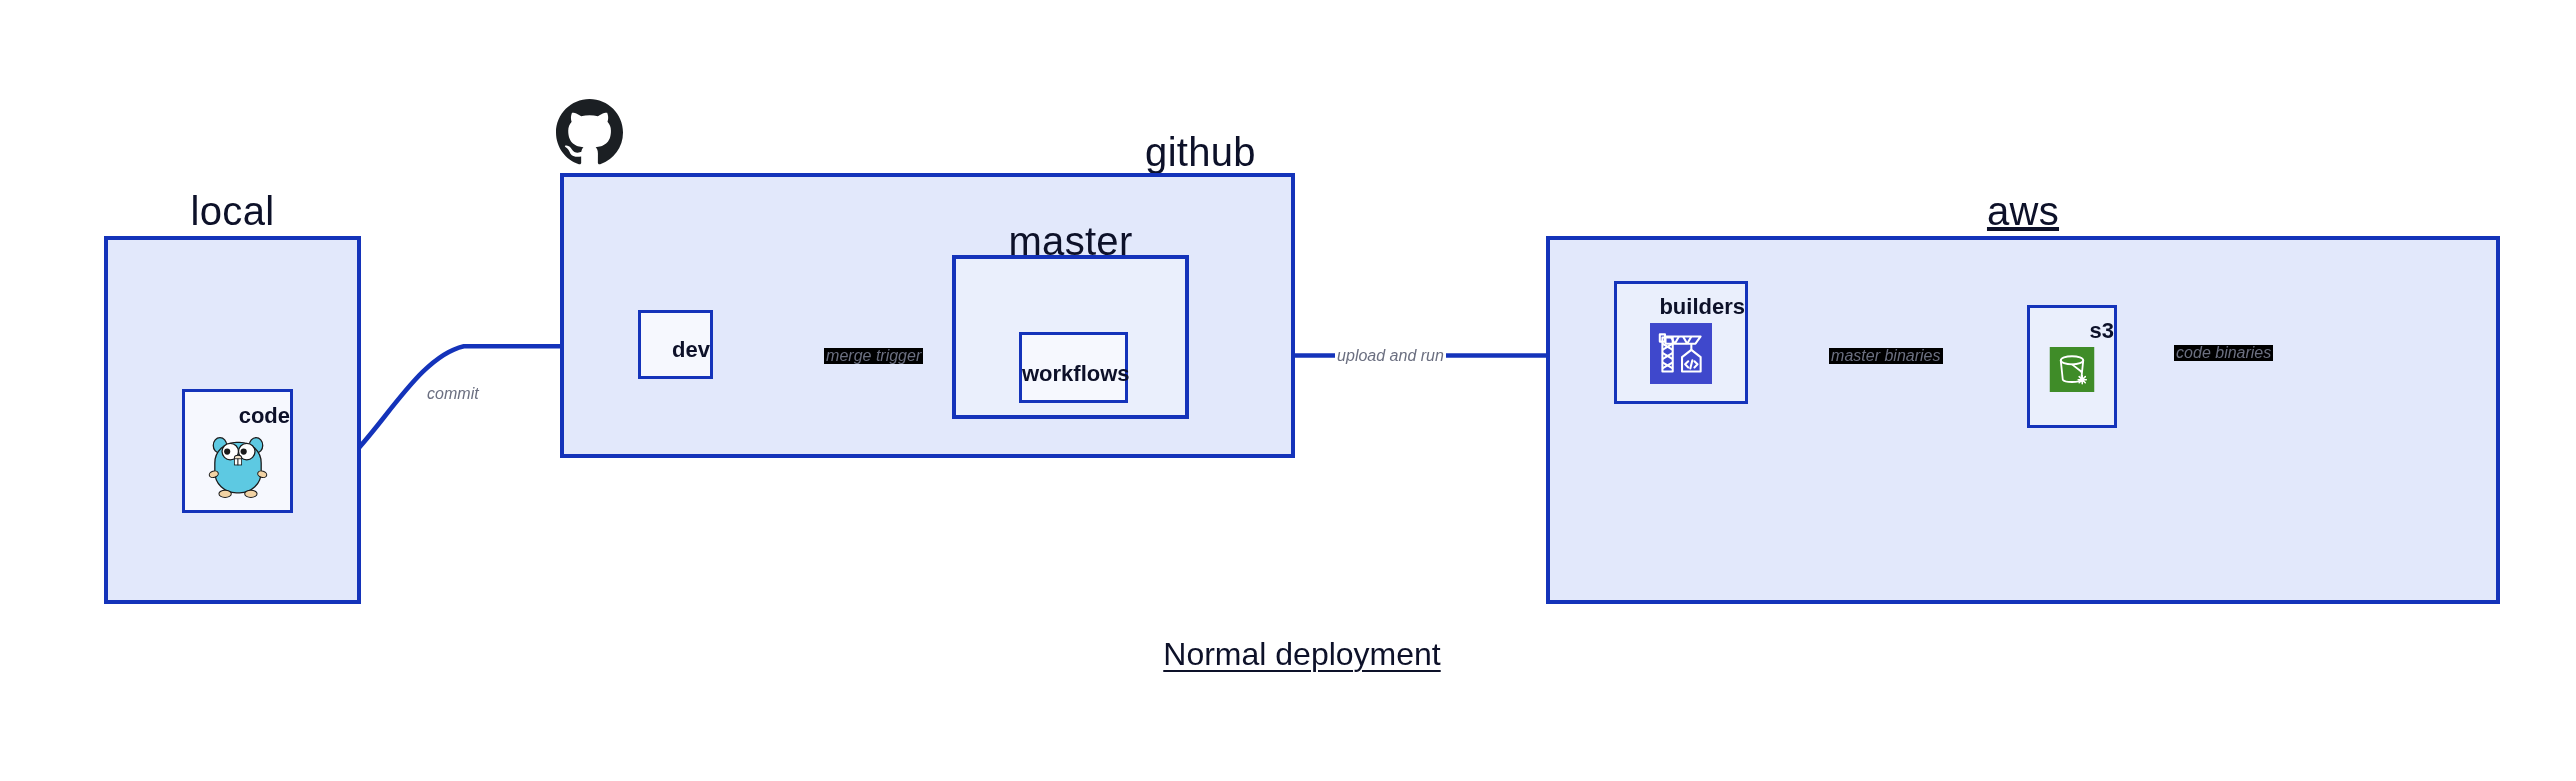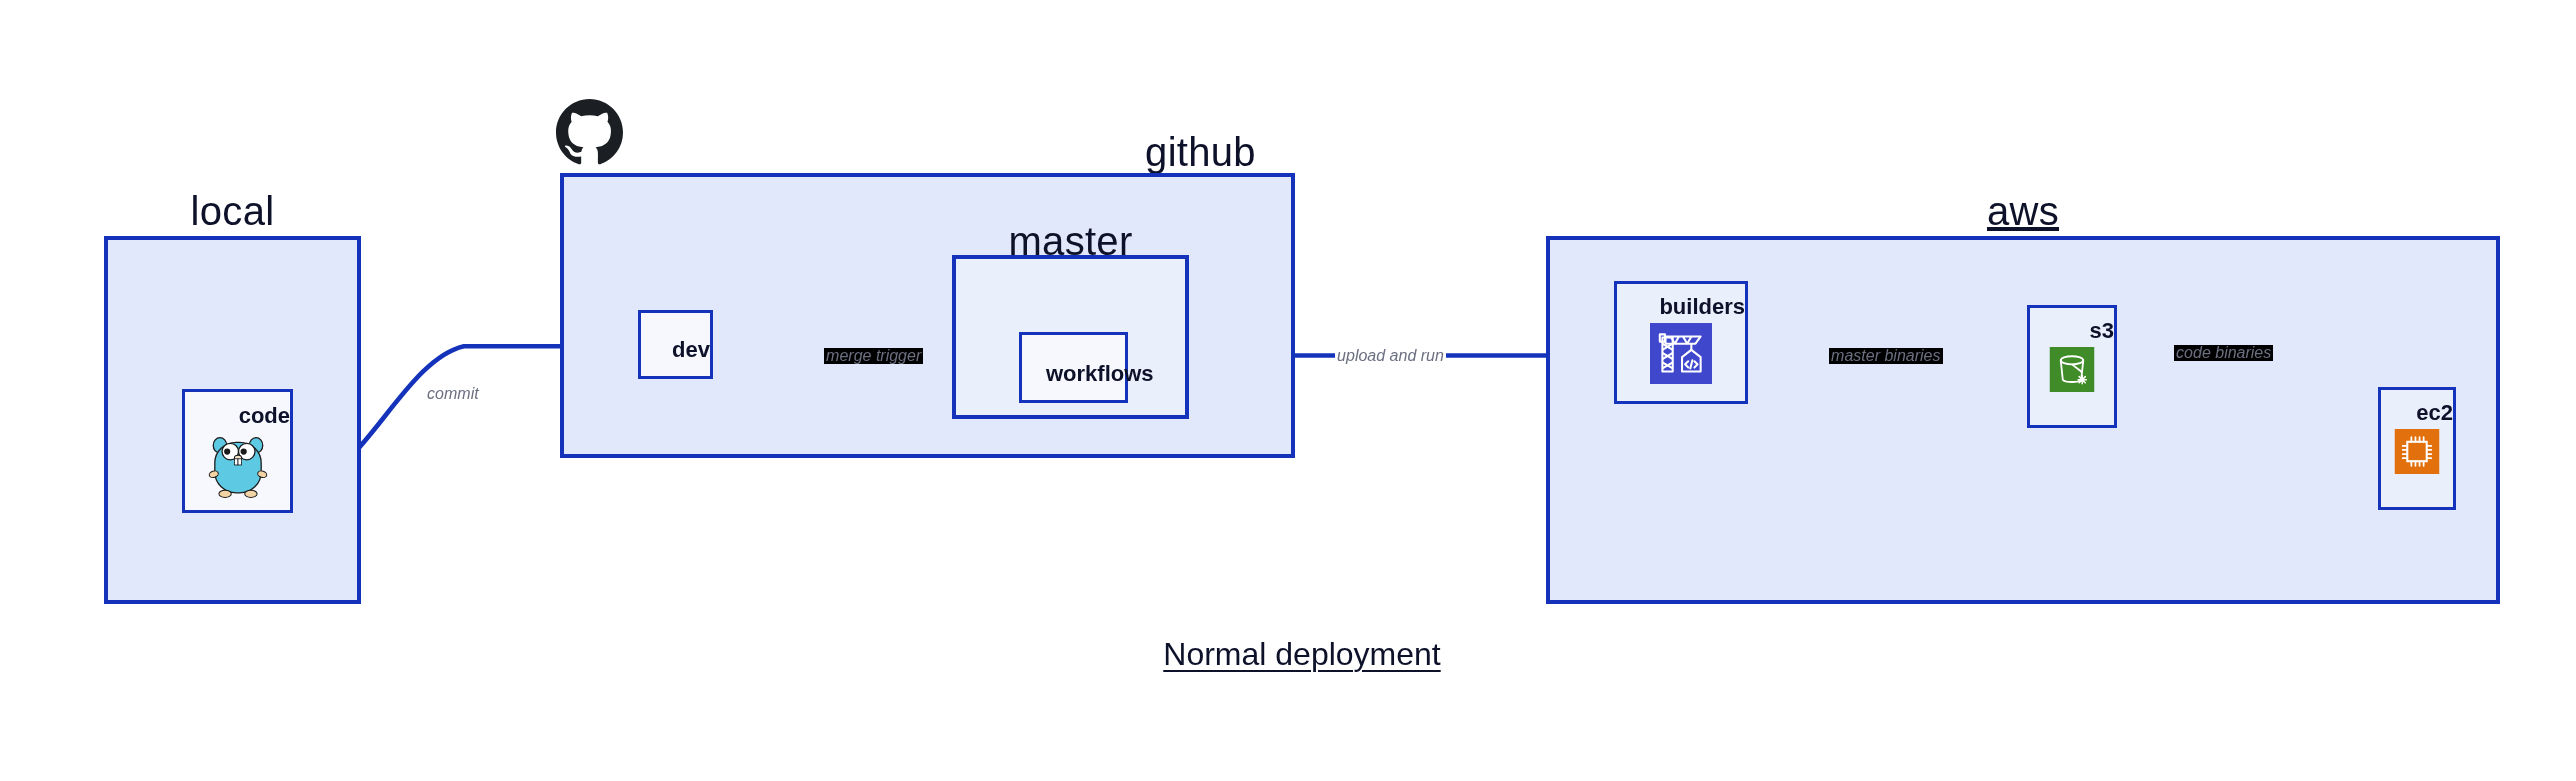--- a/index.html
+++ b/index.html
@@ -184,21 +184,21 @@
   <div class="group" style="left:560px; top:173px; width:735px; height:285px;">
 
     <div class="node node-inner-white" style="left:74px; top:133px; width:75px; height:69px;">
       <div class="node-label" style="top:26px;">dev</div>
     </div>
 
     <div class="group-label" style="left:388px; top:44px; width:237px; text-align:center;">master</div>
 
     <div class="group" style="left:388px; top:78px; width:237px; height:164px; background:#eaeffc;">
       <div class="node node-inner-white" style="left:63px; top:73px; width:109px; height:71px;">
-        <div class="node-label" style="top:28px;padding-left:24px;">workflows</div>
+        <div class="node-label" style="top:28px;">workflows</div>
       </div>
     </div>
   </div>
 
   <div class="group-label" style="left:1546px; top:191px; width:954px; text-align:center;text-decoration:underline;">aws</div>
 
   <div class="group" style="left:1546px; top:236px; width:954px; height:368px;">
 
     <div class="node" style="left:64px; top:41px; width:134px; height:123px;">
       <div class="node-label" style="top:12.4px;">builders</div>
@@ -240,35 +240,20 @@
             <path d="M44 34 L62 48"></path>
             <path d="M58 44 L64 46 L62 52 Z" fill="#ffffff" stroke="none"></path>
           </g>
           <g stroke="#ffffff" stroke-width="3" stroke-linecap="round">
             <path d="M64 56 L64 72 M56 64 L72 64 M58 58 L70 70 M70 58 L58 70"></path>
           </g>
         </svg>
       </span>
     </div>
 
-    <div class="node" style="left:828px; top:147px; width:78px; height:123px;">
-      <div class="node-label" style="top:12.4px;">ec2</div>
-      <span class="node-icon" style="top:39px; width:45px; height:45px;">
-        <svg viewBox="0 0 88 88" width="45" height="45" xmlns="http://www.w3.org/2000/svg">
-          <rect x="0" y="0" width="88" height="88" fill="#e2700d"></rect>
-          <rect x="25" y="25" width="38" height="38" fill="none" stroke="#ffffff" stroke-width="4"></rect>
-          <g stroke="#ffffff" stroke-width="3.4" stroke-linecap="round">
-            <path d="M33 25 L33 16 M41 25 L41 16 M49 25 L49 16 M57 25 L57 16"></path>
-            <path d="M33 63 L33 72 M41 63 L41 72 M49 63 L49 72 M57 63 L57 72"></path>
-            <path d="M25 33 L16 33 M25 41 L16 41 M25 49 L16 49 M25 57 L16 57"></path>
-            <path d="M63 33 L72 33 M63 41 L72 41 M63 49 L72 49 M63 57 L72 57"></path>
-          </g>
-        </svg>
-      </span>
-    </div>
   </div>
 
   <div class="edge-label" style="left:425px; top:338px;margin-top:48px;">commit</div>
 
   <div class="edge-label on-fill" style="left:824px; top:348px;">merge trigger</div>
 
   <div class="edge-label" style="left:1335px; top:348px;">upload and run</div>
 
   <div class="edge-label on-fill" style="left:1829px; top:348px;">master binaries</div>
 

